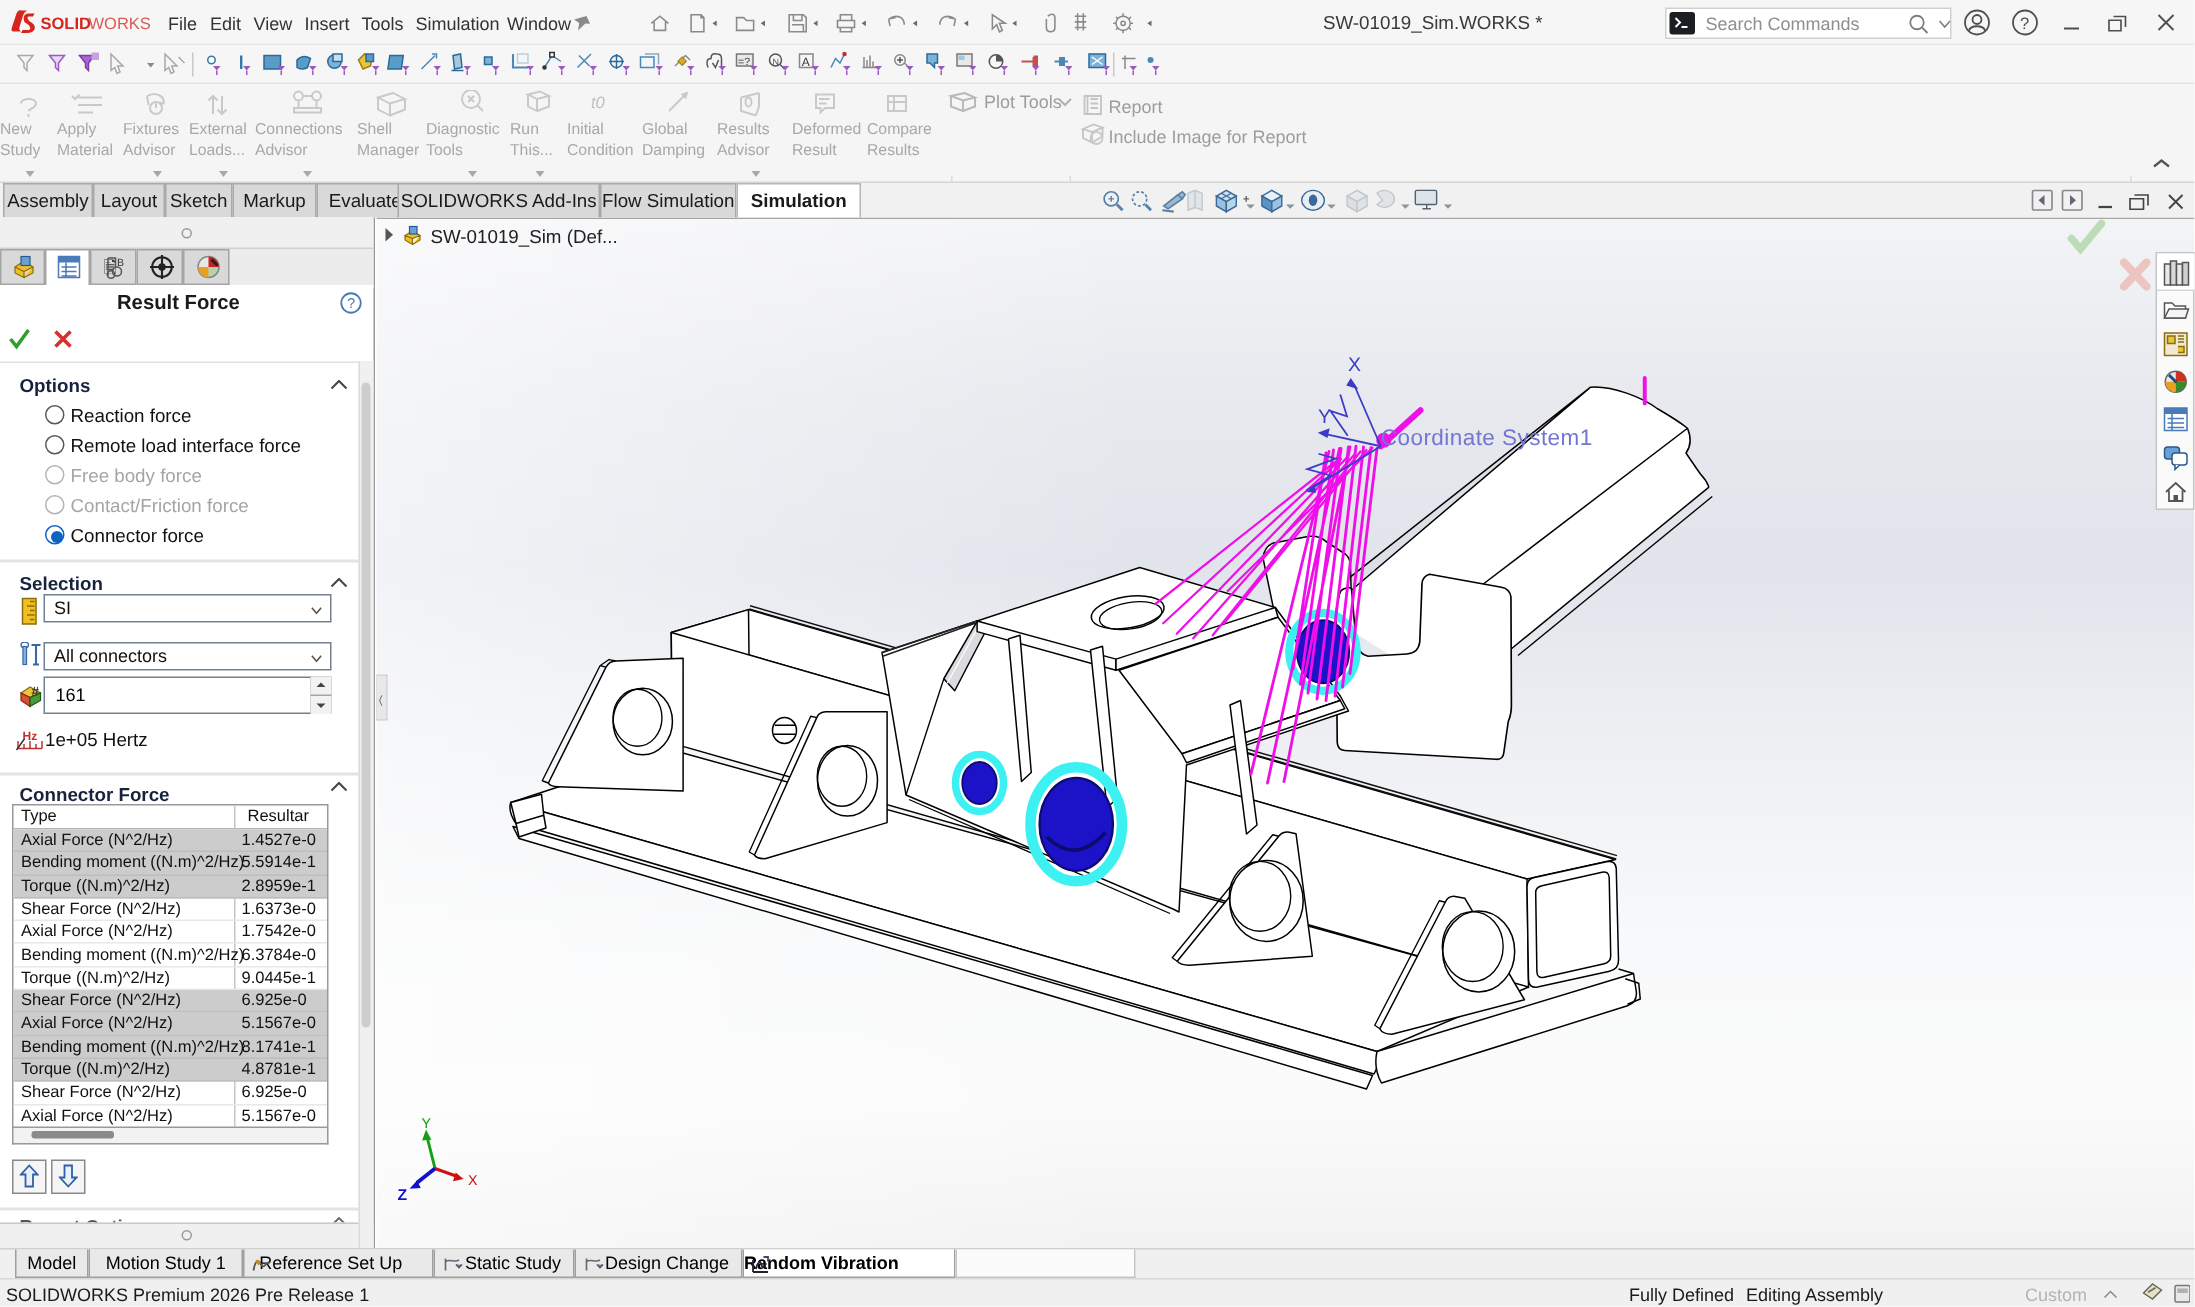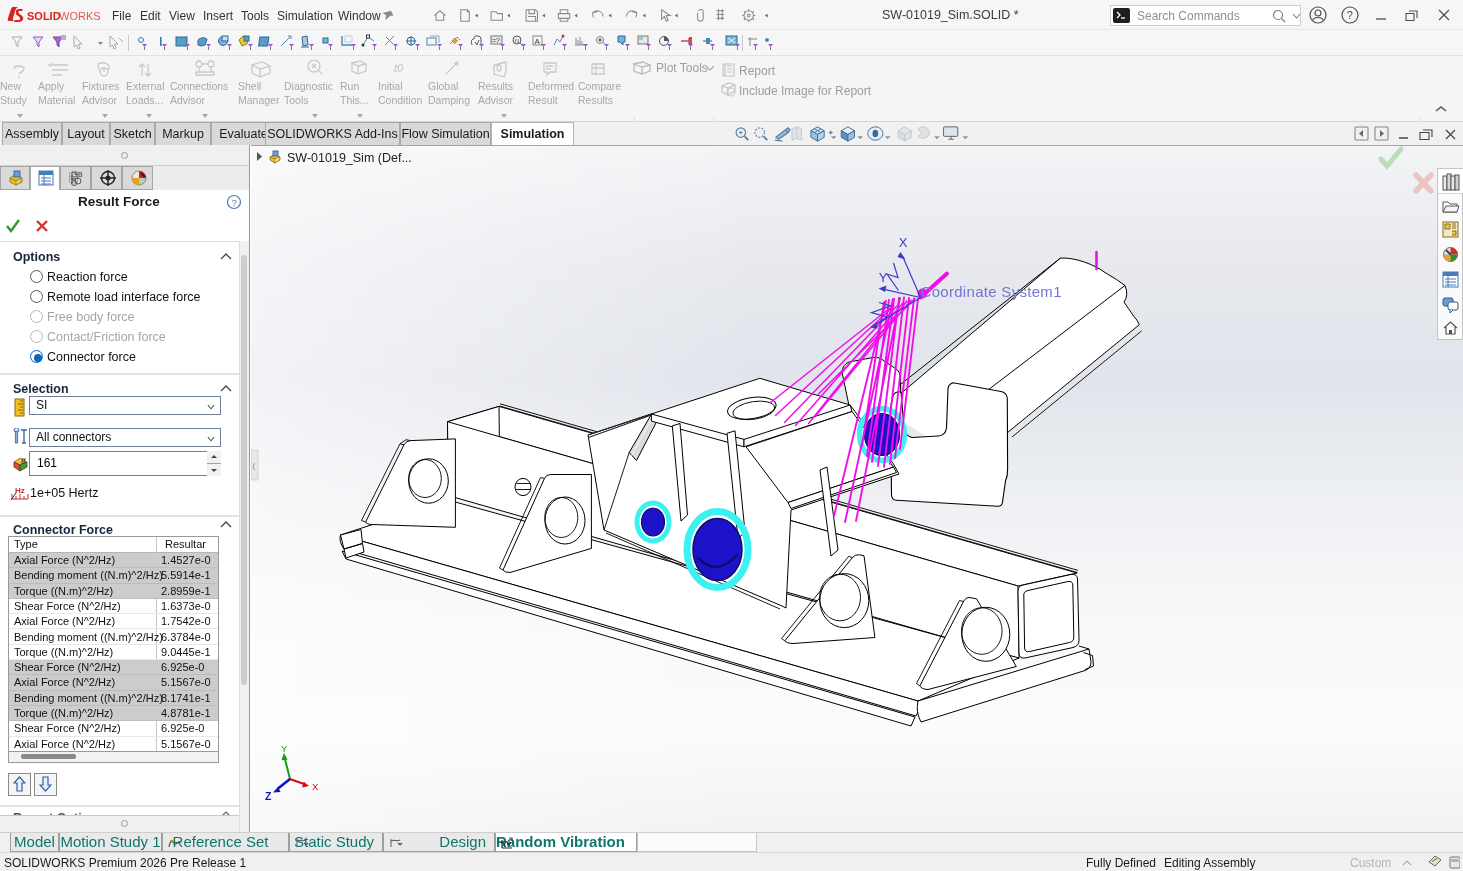--- a/index.html
+++ b/index.html
@@ -8,21 +8,21 @@
 .menu{position:absolute;top:9px;font-size:12px;color:#333}
 #tb2{position:absolute;left:0;top:30px;width:1463px;height:26px;background:#f6f6f6;border-bottom:1px solid #e3e3e3}
 #ribbon{position:absolute;left:0;top:56px;width:1463px;height:66px;background:#f5f5f5;border-bottom:1px solid #d5d5d5}
 .rbtn{position:absolute;top:60px;text-align:left;font-size:10.5px;color:#a8a8a8;line-height:13.5px}
 .rsep{position:absolute;top:61px;height:55px;width:1px;background:#dcdcdc}
 #tabrow{position:absolute;left:0;top:122px;width:1463px;height:23px;background:#f1f1f1}
 .tab{position:absolute;top:0;height:23px;background:#d9d9d9;border:1px solid #a9a9a9;border-bottom:none;font-size:12.5px;color:#1a1a1a;text-align:center;line-height:22px}
 #panel{position:absolute;left:0;top:145px;width:250px;height:687px;background:#fff;border-right:1px solid #989898}
 #view{position:absolute;left:251px;top:145px;width:1212px;height:687px}
 #btabs{position:absolute;left:0;top:832px;width:1463px;height:20px;background:#f0f0f0;border-top:1px solid #cfcfcf}
-.btab{position:absolute;top:0px;height:19px;background:#e9e9e9;border:1px solid #9f9f9f;border-top:none;font-size:15px;color:#0f766e;text-align:center;line-height:18px}
+.btab{position:absolute;top:0px;height:19px;background:#e9e9e9;border:1px solid #9f9f9f;border-top:none;font-size:12px;color:#000000;text-align:center;line-height:18px}
 #status{position:absolute;left:0;top:852px;width:1463px;height:19px;background:#f0f0f0;border-top:1px solid #d8d8d8;font-size:12px;color:#1a1a1a}
 .sh{font-weight:bold;font-size:12.5px;color:#17233d}
 .ro{position:absolute;font-size:12.5px;color:#111}
 .rc{position:absolute;width:13px;height:13px;border:1px solid #595959;border-radius:50%;background:#fff}
 .combo{position:absolute;left:29px;width:192px;height:19px;border:1px solid #708090;background:#fff;font-size:12px;color:#111;line-height:17px;padding-left:6px}
 .chev{position:absolute;right:5px;top:6px;width:8px;height:8px}
 .tr{position:absolute;left:0;width:211px;height:15.3px;border-bottom:1px solid #e8e8e8;white-space:nowrap}
 .tr.g{background:#ccc;border-bottom:1px solid #bdbdbd}
 .tr i{font-style:normal;position:absolute;left:5px;top:1px}
 .tr b{font-weight:normal;position:absolute;left:152px;top:1px}
@@ -64,21 +64,21 @@
       <path d="M225 9 l3 -2 l0 4 z" fill="#6b6b6b" stroke="none"></path>
 <path d="M245 3 L245 13 L248 10 L250 15 L252 14 L250 9 L254 9 Z"></path>
       <path d="M259 9 l3 -2 l0 4 z" fill="#6b6b6b" stroke="none"></path>
 <path d="M284 4 C286 2 289 2 289 5 L289 12 C289 16 283 16 283 12 L283 6"></path>
 <path d="M303 4 L311 4 M303 8 L311 8 M303 12 L311 12 M305 2 L305 14 M309 2 L309 14"></path>
 <circle cx="337" cy="9" r="5"></circle>
       <circle cx="337" cy="9" r="1.5"></circle>
       <path d="M337 2 L337 4 M337 14 L337 16 M330 9 L332 9 M342 9 L344 9 M332 4.5 L333.5 6 M341 12 L342.5 13.5 M332 13.5 L333.5 12 M341 6 L342.5 4.5"></path>
 <path d="M354 9 l3 -2 l0 4 z" fill="#6b6b6b" stroke="none"></path>
 </svg>
-<span class="abs" style="left:882px;top:8px;font-size:12.5px;color:#3a3a3a">SW-01019_Sim.SOLID *</span>
+<span class="abs" style="left:882px;top:8px;font-size:12.5px;color:#3a3a3a">SW-01019_Sim.WORKS *</span>
 <div class="abs" style="left:1110px;top:5px;width:191px;height:21px;background:#fff;border:1px solid #cfcfcf">
 <div class="abs" style="left:2px;top:2px;width:17px;height:15px;background:#1b1f23;border-radius:2px"></div>
 <svg class="abs" style="left:4px;top:4px" width="13" height="11" viewBox="0 0 13 11">
         <path d="M2 2 L5 5 L2 8" stroke="#fff" stroke-width="1.3" fill="none"></path>
         <path d="M6 8 L10 8" stroke="#fff" stroke-width="1.3"></path>
       </svg>
 <span class="abs" style="left:26px;top:3px;font-size:12px;color:#8f8f8f">Search Commands</span>
 <svg class="abs" style="left:160px;top:3px" width="30" height="15" viewBox="0 0 30 15">
         <circle cx="7" cy="6" r="4.5" fill="none" stroke="#7e7e7e" stroke-width="1.2"></circle>
         <path d="M10.5 9.5 L14 13" stroke="#7e7e7e" stroke-width="1.2"></path>

